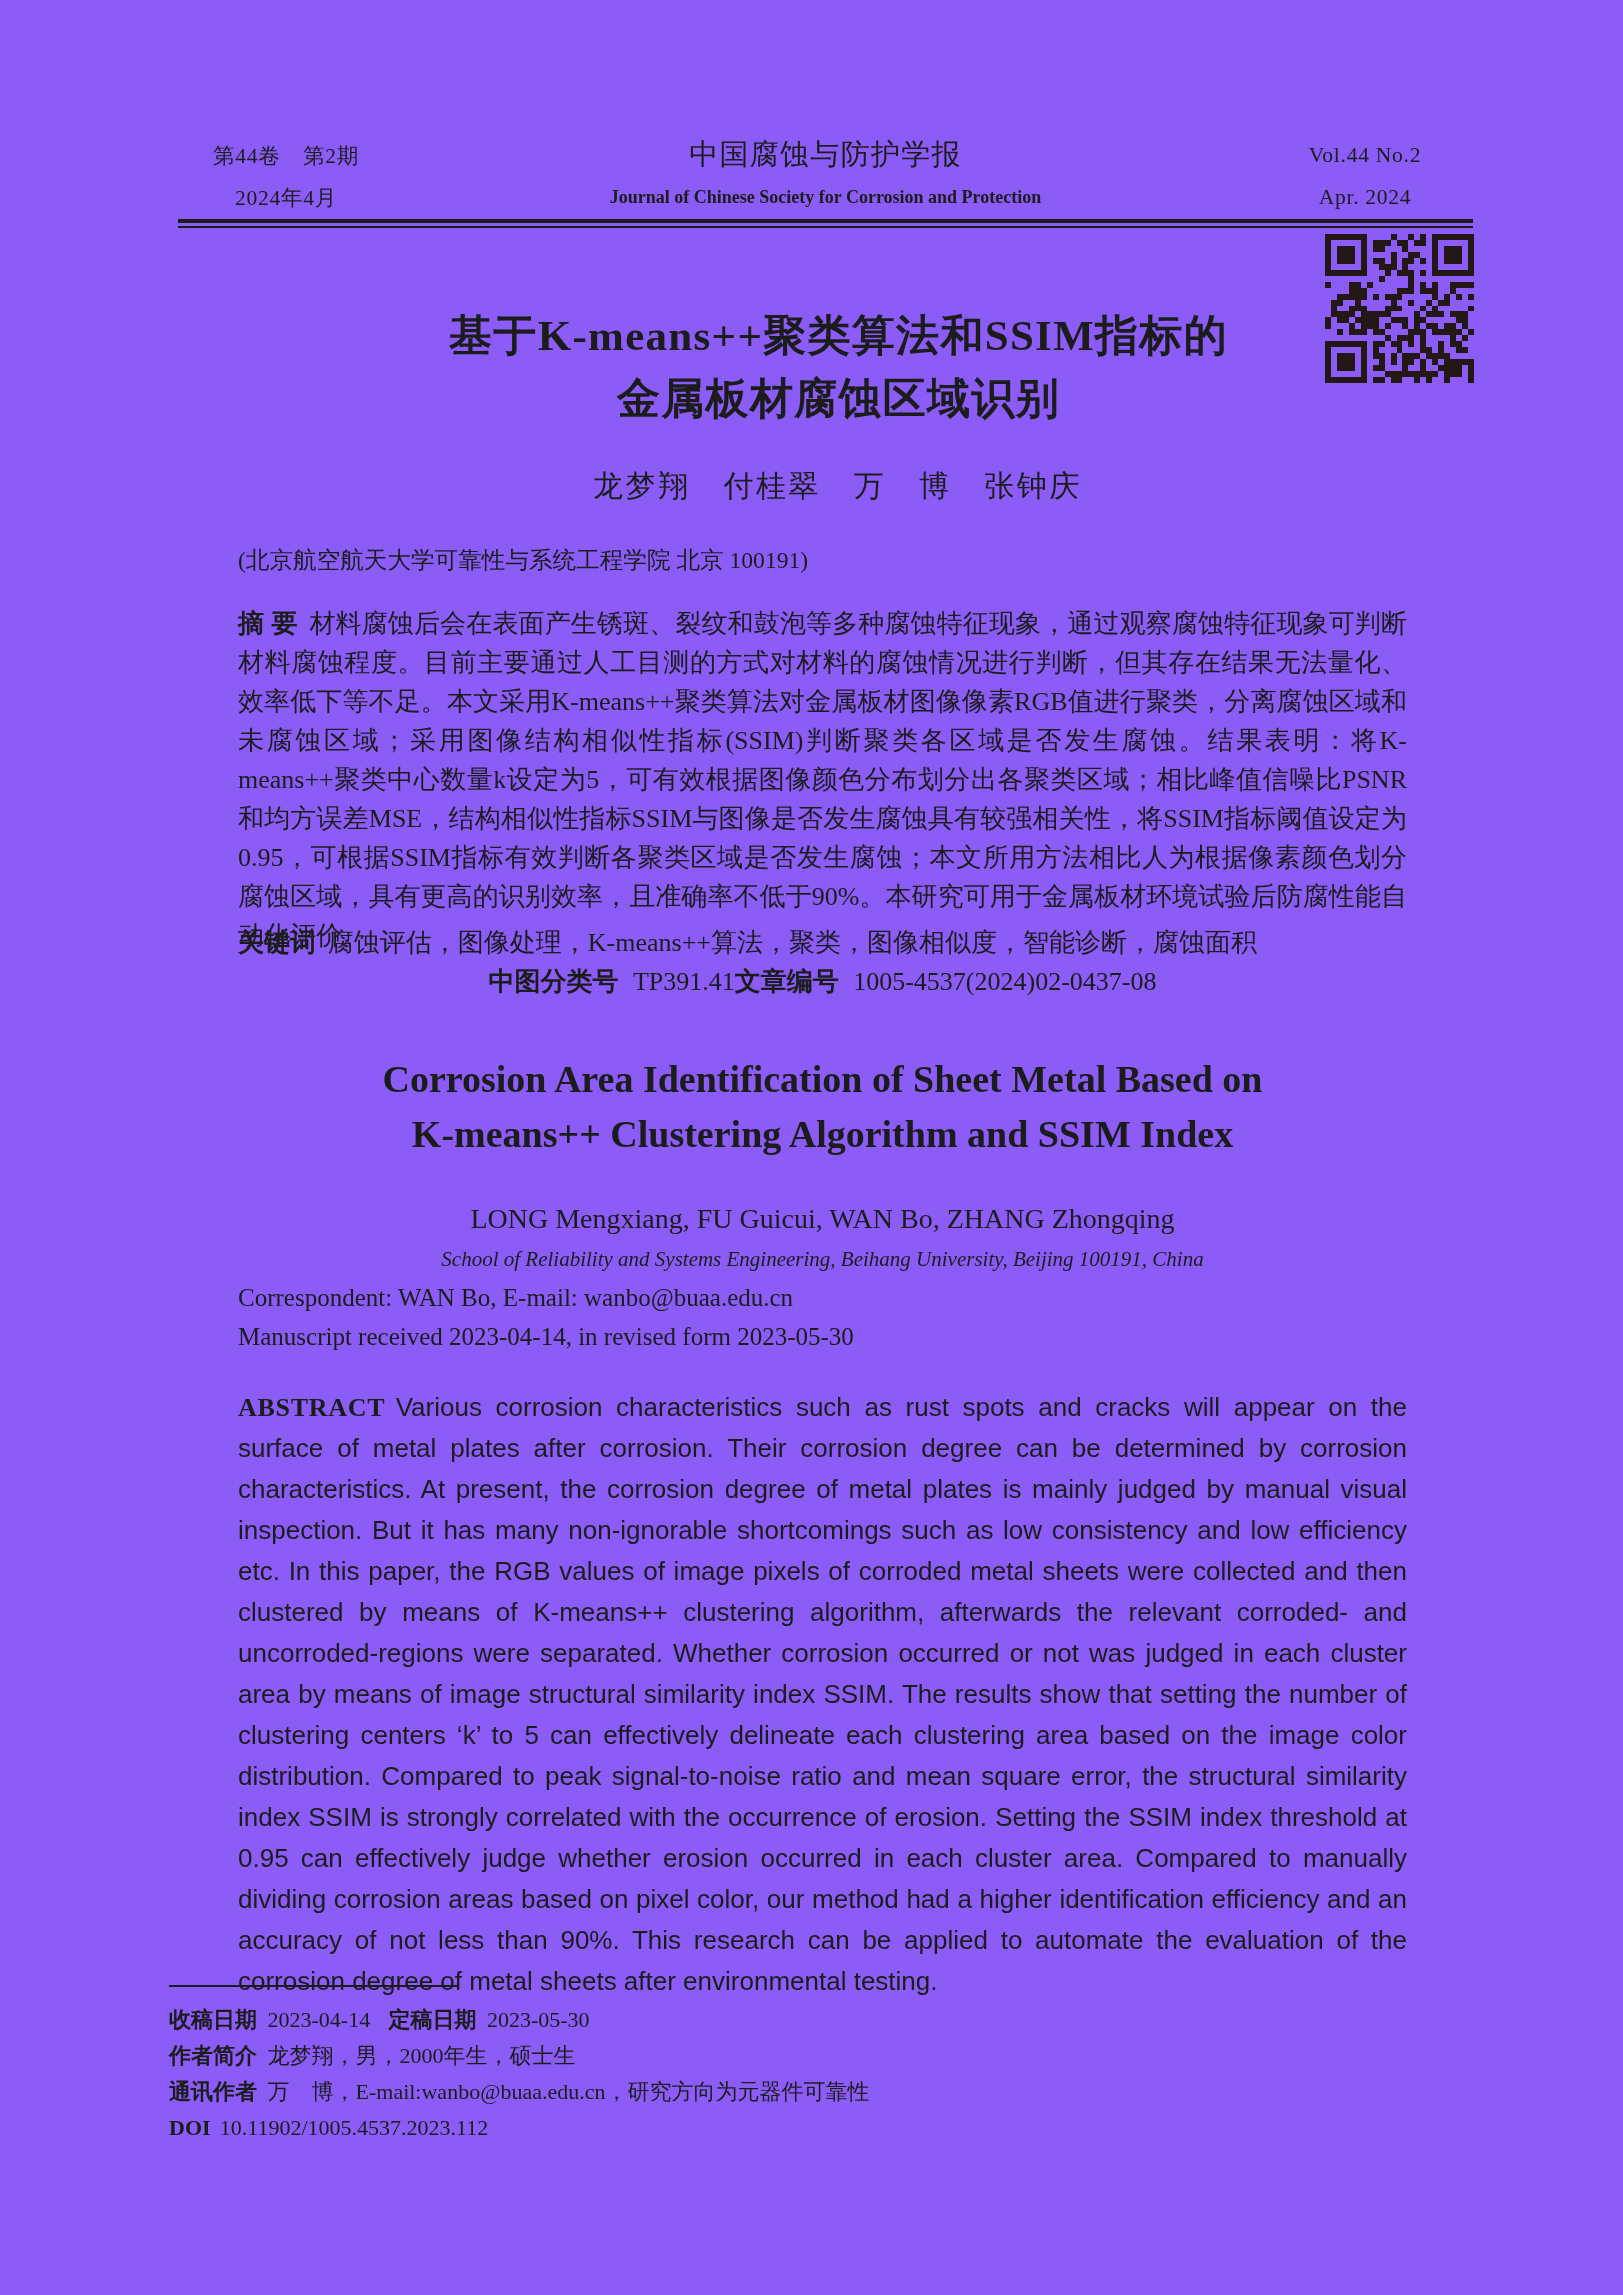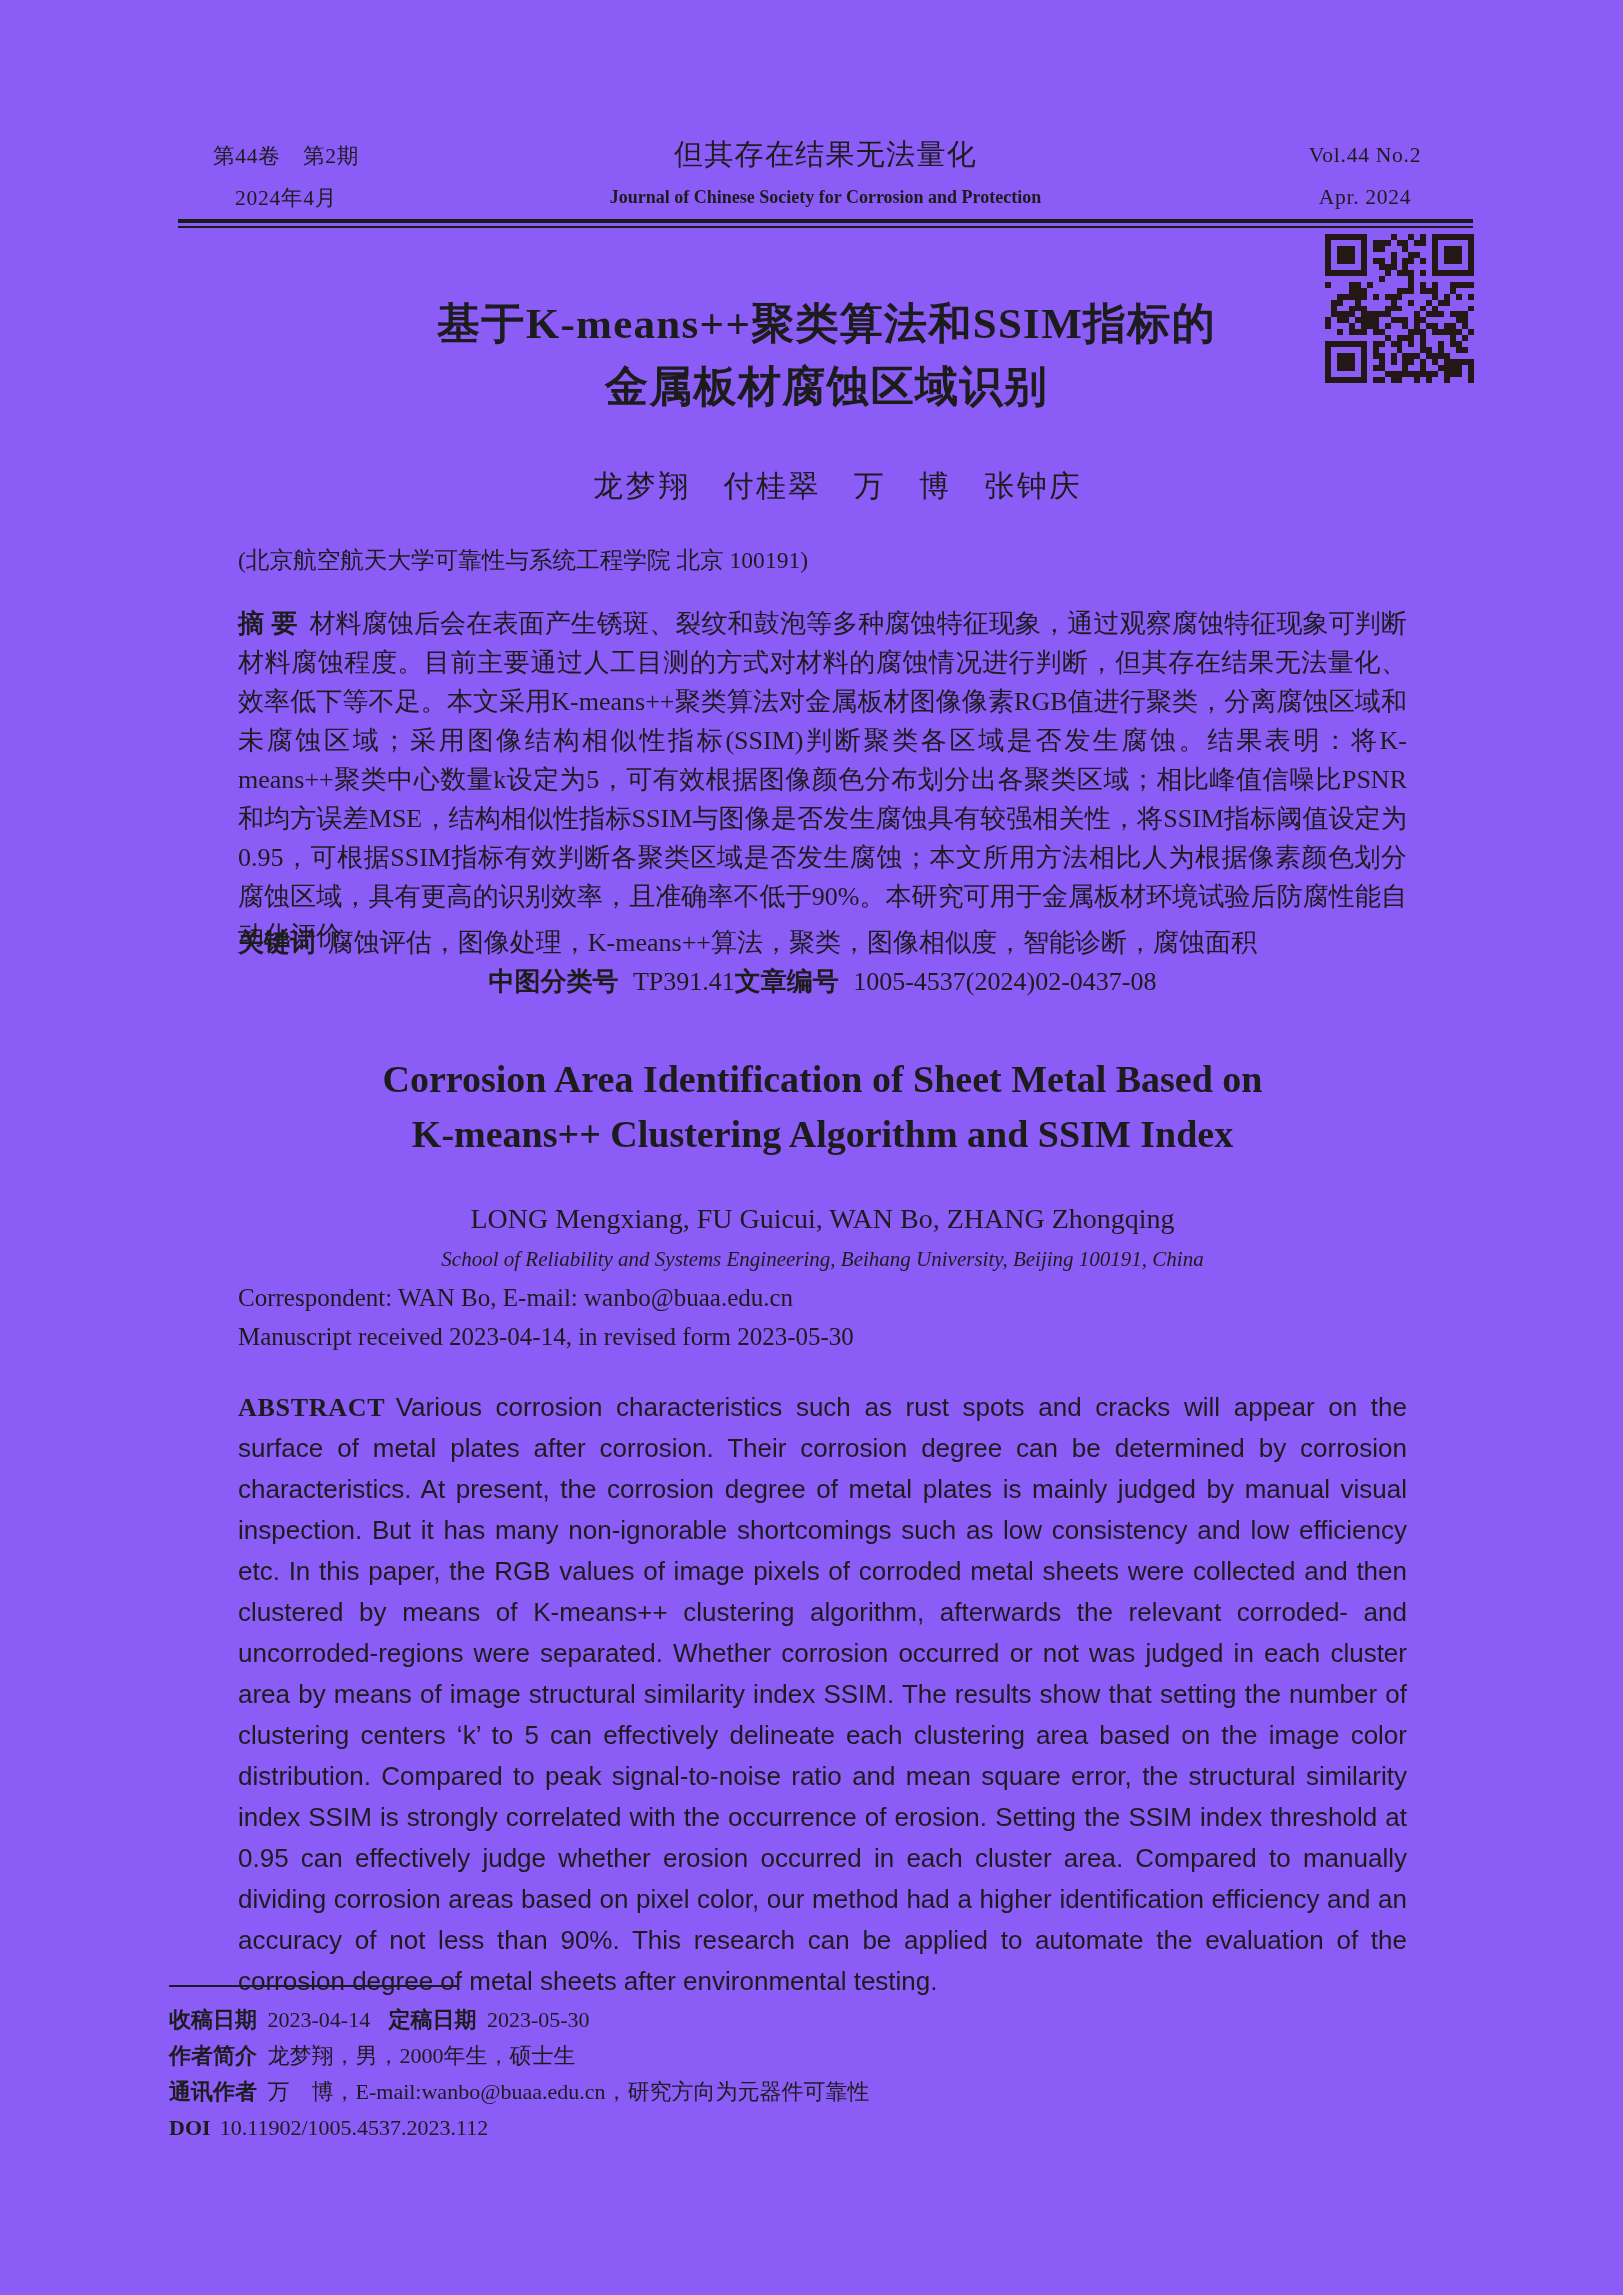--- a/index.html
+++ b/index.html
@@ -92,21 +92,21 @@
   .label-doi{font-weight:bold;margin-right:9.2px;}
 </style>
 </head>
 <body>
 
 <div class="page">
 
   <header class="journal-header">
     <div class="hrow">
       <div class="hside">第44卷　第2期</div>
-      <div class="hcenter cn-journal">但其存在结果无法量化</div>
+      <div class="hcenter cn-journal">中国腐蚀与防护学报</div>
       <div class="hside">Vol.44  No.2</div>
     </div>
     <div class="hrow">
       <div class="hside">2024年4月</div>
       <div class="hcenter en-journal">Journal of Chinese Society for Corrosion and Protection</div>
       <div class="hside">Apr.  2024</div>
     </div>
   </header>
 
   <div class="double-rule"></div>
@@ -425,21 +425,21 @@
         <rect x="9" y="24" width="1" height="1" fill="#231815"></rect>
         <rect x="11" y="24" width="1" height="1" fill="#231815"></rect>
         <rect x="12" y="24" width="1" height="1" fill="#231815"></rect>
         <rect x="15" y="24" width="1" height="1" fill="#231815"></rect>
         <rect x="17" y="24" width="1" height="1" fill="#231815"></rect>
         <rect x="20" y="24" width="1" height="1" fill="#231815"></rect>
         <rect x="24" y="24" width="1" height="1" fill="#231815"></rect>
       </svg>
   </div>
 
-  <h1 class="cn-title" style="margin:4px;">
+  <h1 class="cn-title" style="margin:16px;">
     <div>基于K-means++聚类算法和SSIM指标的</div>
     <div>金属板材腐蚀区域识别</div>
   </h1>
 
   <div class="authors-cn">龙梦翔　付桂翠　万　博　张钟庆</div>
 
   <div class="affiliation-cn">(北京航空航天大学可靠性与系统工程学院 北京 100191)</div>
 
   <p class="abstract-cn">
     <span class="label-hei">摘 要</span><span>材料腐蚀后会在表面产生锈斑、裂纹和鼓泡等多种腐蚀特征现象，通过观察腐蚀特征现象可判断材料腐蚀程度。目前主要通过人工目测的方式对材料的腐蚀情况进行判断，但其存在结果无法量化、效率低下等不足。本文采用K-means++聚类算法对金属板材图像像素RGB值进行聚类，分离腐蚀区域和未腐蚀区域；采用图像结构相似性指标(SSIM)判断聚类各区域是否发生腐蚀。结果表明：将K-means++聚类中心数量k设定为5，可有效根据图像颜色分布划分出各聚类区域；相比峰值信噪比PSNR和均方误差MSE，结构相似性指标SSIM与图像是否发生腐蚀具有较强相关性，将SSIM指标阈值设定为0.95，可根据SSIM指标有效判断各聚类区域是否发生腐蚀；本文所用方法相比人为根据像素颜色划分腐蚀区域，具有更高的识别效率，且准确率不低于90%。本研究可用于金属板材环境试验后防腐性能自动化评价。</span>

